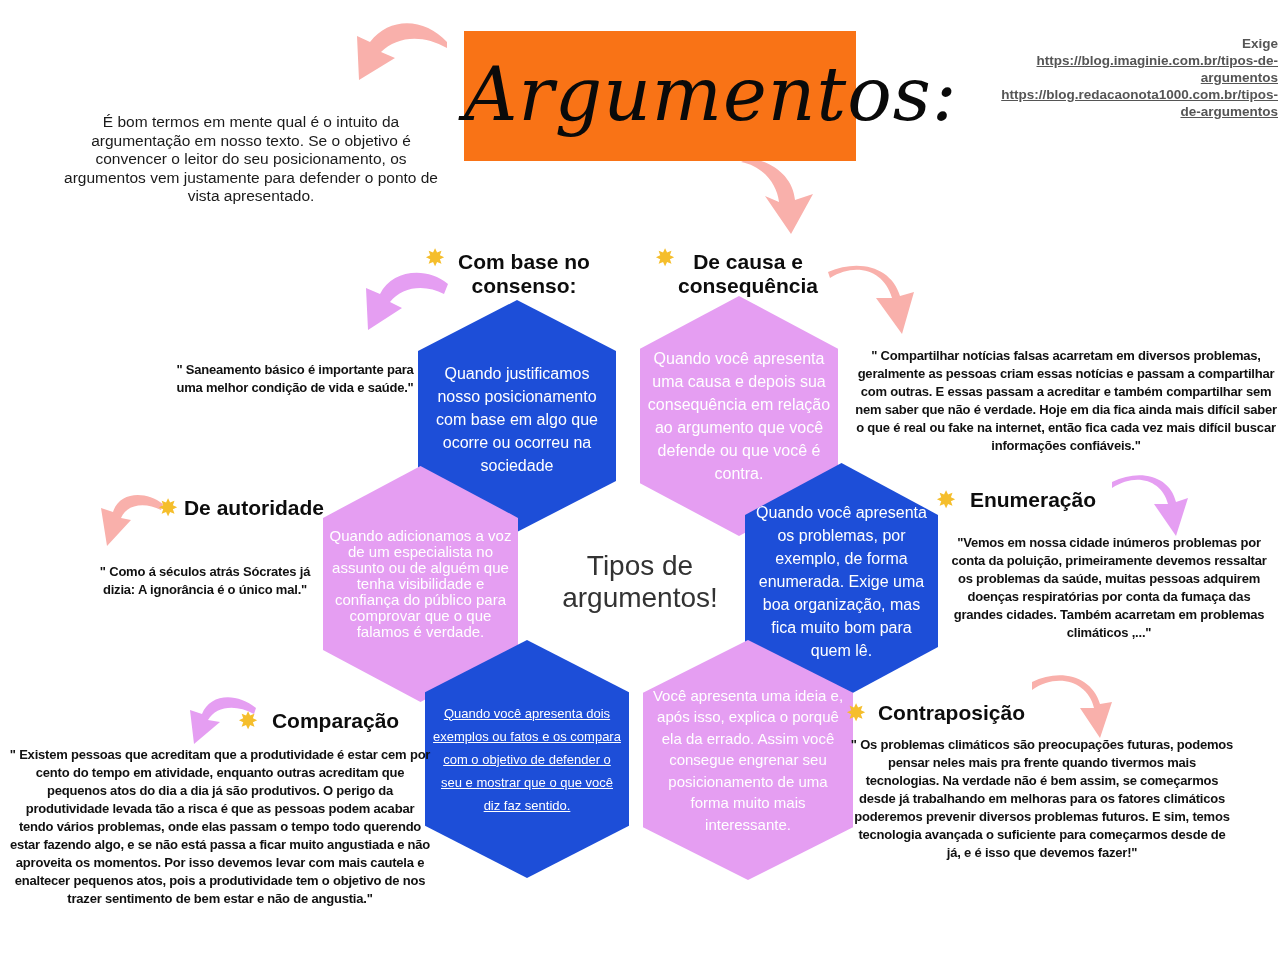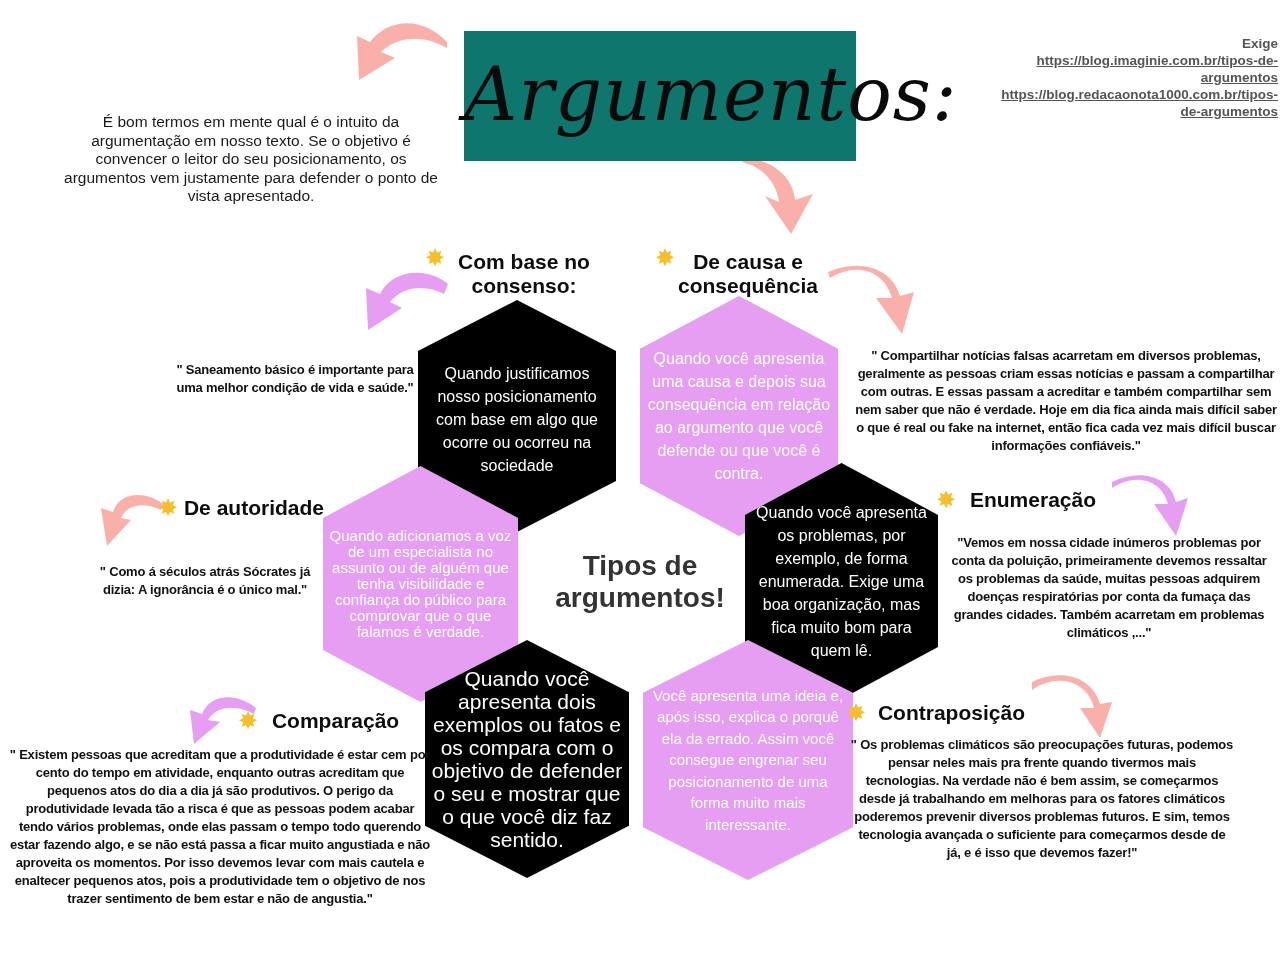--- a/index.html
+++ b/index.html
@@ -1,31 +1,31 @@
 <!DOCTYPE html>
 <html><head>
   <meta charset="utf-8">
   <style>
     html, body { margin: 0; padding: 0; background: #ffffff; }
     body { width: 1280px; height: 960px; position: relative; overflow: hidden; font-family: "Liberation Sans", "DejaVu Sans", sans-serif; color: #111; }
     .abs { position: absolute; }
-    .title-box { left: 464px; top: 31px; width: 392px; height: 130px; background: #0f766e; }
+    .title-box { left: 464px; top: 31px; width: 392px; height: 130px; background: #f97316; }
     .title-text { position: absolute; left: 0; right: 0; top: 18px; text-align: center; font-family: "DejaVu Serif", serif; font-style: italic; font-size: 74px; color: #0a0a0a; letter-spacing: 1px; line-height: 90px; }
     .intro { left: 60px; top: 113px; width: 382px; text-align: center; font-size: 15.5px; line-height: 18.5px; color: #1a1a1a; }
     .sources { right: 2px; top: 35px; width: 290px; text-align: right; font-size: 13.5px; line-height: 17px; color: #555; font-weight: bold; }
     .sources .src-title { color: #555; }
     .sources a { color: #555; text-decoration: underline; display: block; }
     .heading { font-weight: bold; font-size: 21px; line-height: 24px; color: #0d0d0d; text-align: center; }
     .star { color: #f5be2c; font-size: 24px; line-height: 24px; display: inline-block; vertical-align: top; }
     .quote { font-weight: bold; font-size: 13px; line-height: 18px; text-align: center; color: #111; letter-spacing: -0.2px; }
     .hex { position: absolute; clip-path: polygon(50% 0%, 100% 22%, 100% 78%, 50% 100%, 0% 78%, 0% 22%); display: flex; align-items: center; justify-content: center; box-sizing: border-box; }
-    .hex.salmon { background: #000000; }
+    .hex.salmon { background: #1d4ed8; }
     .hex.purple { background: #e59ef2; align-items: center; }
     .hex-text { color: #ffffff; font-size: 16px; line-height: 23px; text-align: center; padding: 0 6px; }
-    .center-title { left: 530px; top: 550px; width: 220px; text-align: center; font-weight: bold; font-size: 28px; line-height: 32px; color: #333; }
+    .center-title { left: 530px; top: 550px; width: 220px; text-align: center; font-weight: normal; font-size: 28px; line-height: 32px; color: #333; }
     svg.arrow { position: absolute; overflow: visible; }
   </style>
 </head>
 <body>
 
 <svg class="arrow" style="left:335px;top:14px;" width="120" height="80" viewBox="0 0 120 80">
   <path d="M112 28 C 90 4, 55 2, 35 28 L 22 22 L 24 66 L 60 44 L 46 38 C 62 22, 88 20, 112 34 Z" fill="#f9b0ab"></path>
 </svg>
 <svg class="arrow" style="left:735px;top:158px;" width="90" height="80" viewBox="0 0 90 80">
   <path d="M6 4 C 28 8, 42 26, 44 44 L 30 38 L 56 76 L 78 36 L 60 42 C 58 20, 40 4, 14 0 Z" fill="#f9b0ab"></path>
@@ -67,21 +67,21 @@
 <div class="hex purple" style="left:640px;top:296px;width:198px;height:240px;">
   <div class="hex-text">Quando você apresenta uma causa e depois sua consequência em relação ao argumento que você defende ou que você é contra.</div>
 </div>
 <div class="hex purple" style="left:323px;top:466px;width:195px;height:236px;">
   <div class="hex-text" style="font-size:15px;line-height:16px;">Quando adicionamos  a voz de um especialista no assunto ou de alguém que tenha visibilidade e confiança  do público para comprovar que o que falamos é verdade.</div>
 </div>
 <div class="hex salmon" style="left:745px;top:463px;width:193px;height:236px;align-items:center;">
   <div class="hex-text">Quando você apresenta os problemas, por exemplo, de forma enumerada. Exige uma boa organização, mas fica muito bom para quem lê.</div>
 </div>
 <div class="hex salmon" style="left:425px;top:640px;width:204px;height:238px;">
-  <div class="hex-text" style="font-size:21px;">Quando você apresenta dois exemplos ou fatos e os compara com o objetivo de defender o seu e mostrar que o que você diz faz sentido.</div>
+  <div class="hex-text" style="font-size:13px;text-decoration:underline;">Quando você apresenta dois exemplos ou fatos e os compara com o objetivo de defender o seu e mostrar que o que você diz faz sentido.</div>
 </div>
 <div class="hex purple" style="left:643px;top:640px;width:210px;height:240px;">
   <div class="hex-text" style="font-size:15px;line-height:21.5px;">Você apresenta uma ideia e, após isso, explica o porquê ela da errado. Assim você consegue engrenar seu posicionamento de uma forma muito mais interessante.</div>
 </div>
 
 <div class="abs center-title">Tipos de argumentos!</div>
 
 <div class="abs heading" style="left:425px;top:250px;width:180px;">
   <span class="star" style="position:absolute;left:0;top:-4px;">✸</span>
   <span style="display:block;padding-left:18px;">Com base no consenso:</span>

